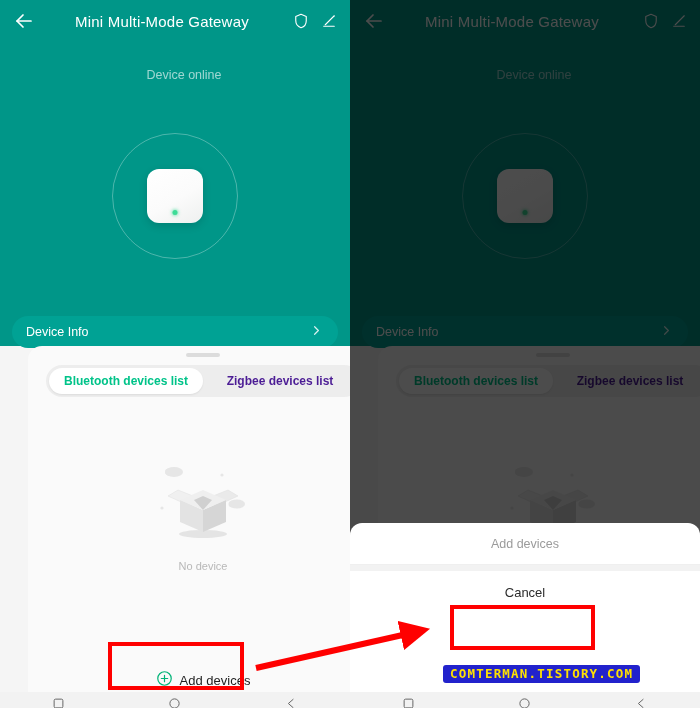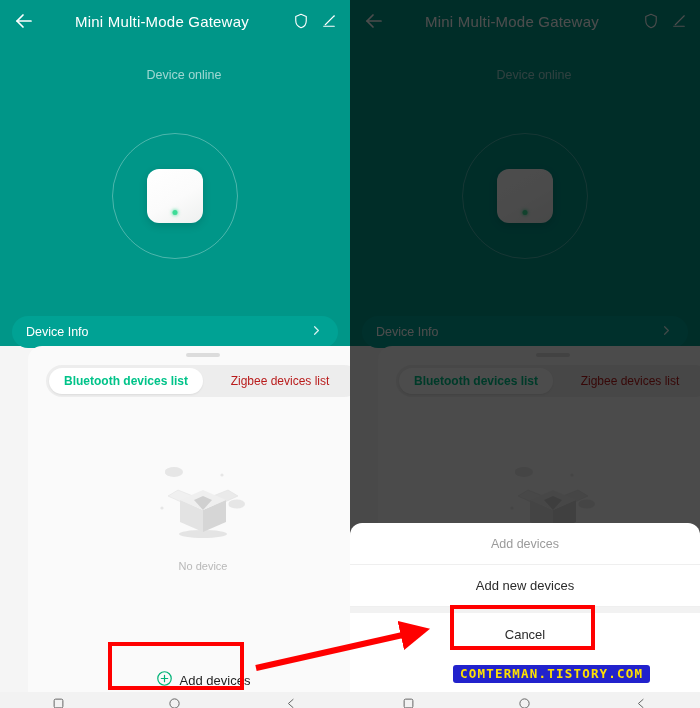--- a/index.html
+++ b/index.html
@@ -164,21 +164,22 @@
     padding: 3px;
   }
   .tab {
     flex: 1;
     height: 26px;
     border-radius: 13px;
     display: flex;
     align-items: center;
     justify-content: center;
     font-size: 12px;
-    color: #b91c1c;
+    color: #4c1d95;
+    font-weight: bold;
   }
   .tab.active {
     background: #ffffff;
     color: #00c389;
     font-weight: bold;
     box-shadow: 0 1px 2px rgba(0,0,0,.07);
   }
 
   
   .empty {
@@ -285,21 +286,21 @@
     left: 248px;
     top: 618px;
     width: 200px;
     height: 62px;
     pointer-events: none;
   }
 
   
   .watermark {
     position: absolute;
-    left: 453px;
+    left: 443px;
     top: 665px;
     padding: 1px 7px 2px;
     background: #2222cc;
     color: #ffe000;
     font-family: "DejaVu Sans Mono", monospace;
     font-size: 12.5px;
     font-weight: bold;
     letter-spacing: 1.2px;
     border-radius: 3px;
     white-space: nowrap;
@@ -502,21 +503,20 @@
           </svg>
         </span>
         <span>Add devices</span>
       </div>
     </div>
 
     <div class="dim"></div>
 
     <div class="action-sheet">
       <div class="as-row title">Add devices</div>
-      <div class="as-row">Add new devices</div>
       <div class="as-gap"></div>
       <div class="as-row last">Cancel</div>
     </div>
 
     <div class="navbar">
       <span>
         <svg width="15" height="15" viewBox="0 0 24 24" fill="none" stroke="#666" stroke-width="1.6">
             <rect x="5" y="5" width="14" height="14" rx="2.4"></rect>
           </svg>
       </span>

